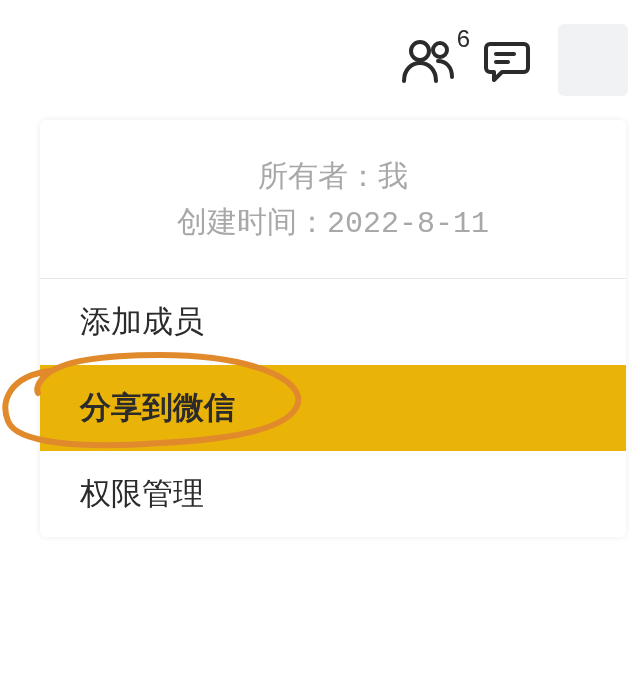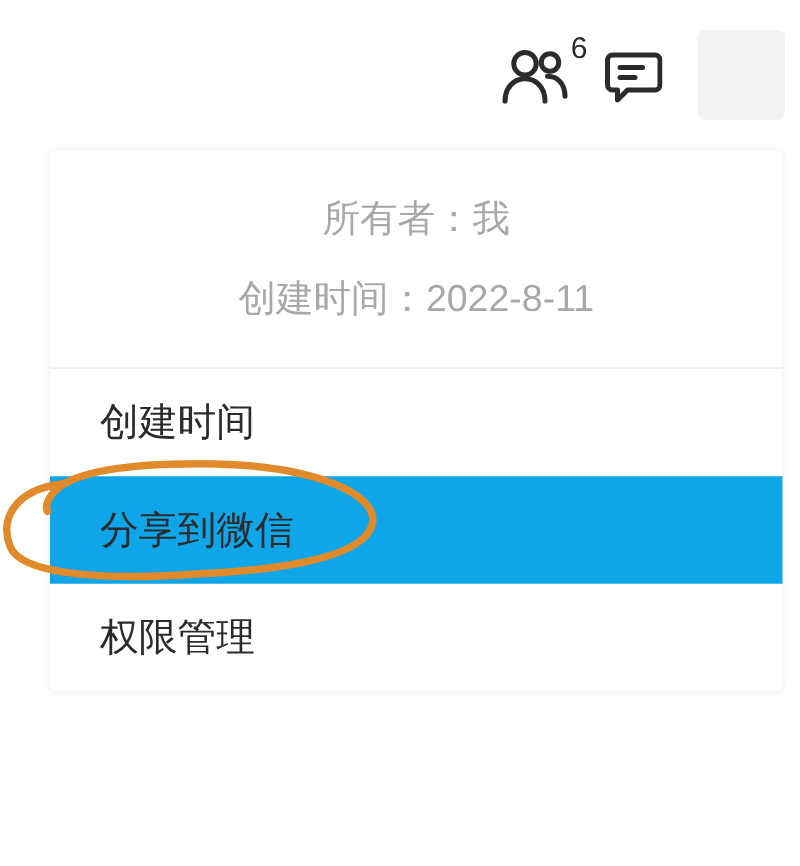--- a/index.html
+++ b/index.html
@@ -62,34 +62,36 @@
       padding: 32px 40px 30px 40px;
       border-bottom: 1px solid #e8e8e8;
       text-align: center;
     }
     .info-row {
       font-size: 30px;
       color: #a7a8a9;
       line-height: 1.6;
     }
     .info-row + .info-row {
-      margin-top: 16px;
+      margin-top: 0;
+      font-family: Liberation Mono, monospace;
     }
     .menu-list {
       list-style: none;
     }
     .menu-item {
       padding: 22px 40px;
       font-size: 31px;
       color: #2b2b2b;
       cursor: pointer;
       position: relative;
     }
     .menu-item.highlight {
-      background: #0ea5e9;
+      background: #eab308;
+      font-weight: bold;
     }
     .annotation-circle {
       position: absolute;
       pointer-events: none;
       top: -24px;
       left: -50px;
       width: 340px;
       height: 120px;
     }
   </style>
@@ -128,21 +130,21 @@
   <div class="info-block">
     <div class="info-row">
       <span>所有者：</span><span>我</span>
     </div>
     <div class="info-row">
       <span>创建时间：</span><span>2022-8-11</span>
     </div>
   </div>
   <ul class="menu-list">
     <li class="menu-item">
-      <span>创建时间</span>
+      <span>添加成员</span>
     </li>
     <li class="menu-item highlight">
       <span>分享到微信</span>
       <svg class="annotation-circle" viewBox="0 0 340 120">
         <path d="M 60 30 
                  C 20 35, 10 60, 18 80 
                  C 26 102, 90 108, 170 102 
                  C 250 98, 302 86, 308 62 
                  C 313 38, 260 14, 170 14 
                  C 110 14, 72 20, 56 34 

